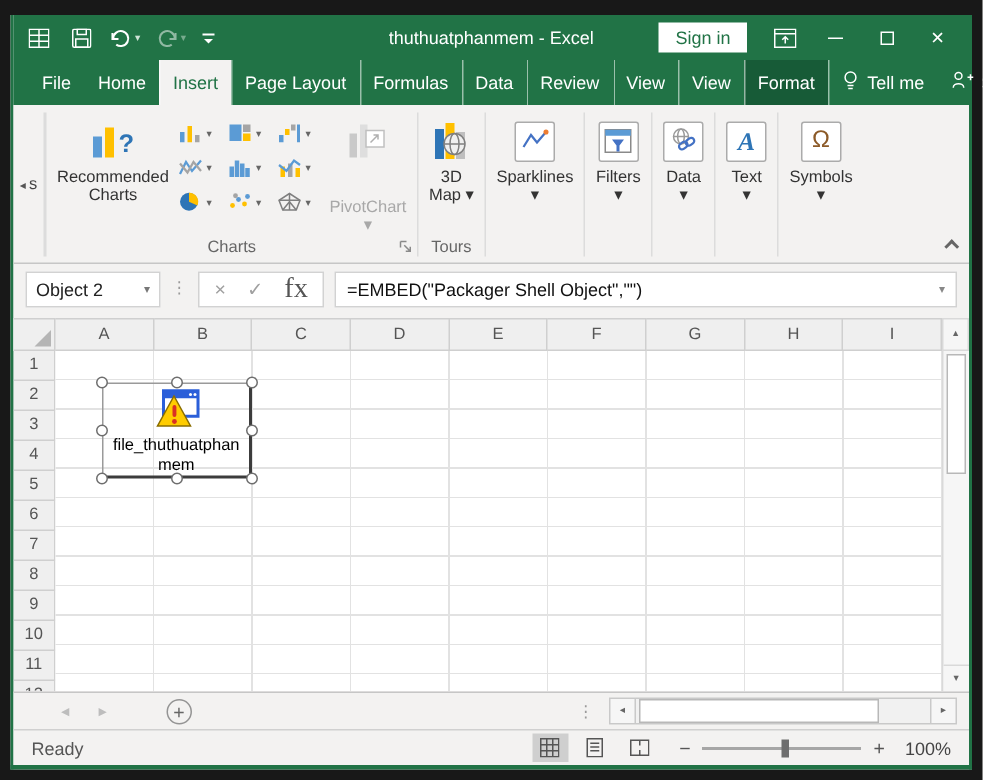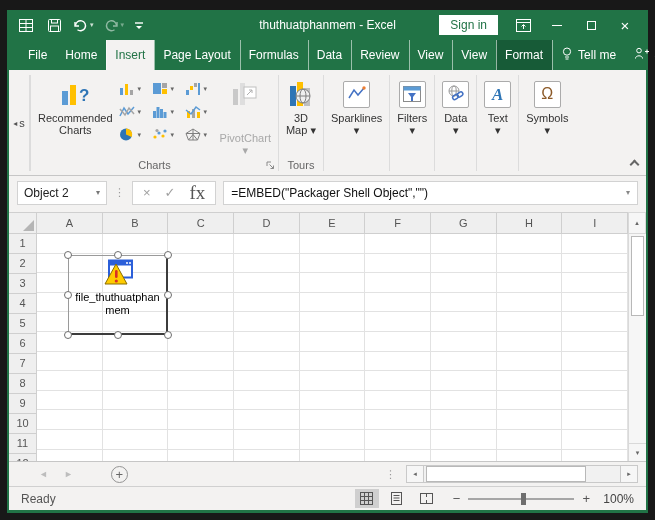--- a/index.html
+++ b/index.html
@@ -80,21 +80,21 @@
   .rowh { flex:0 0 19.6px; text-align:center; font-size:11px; color:#555; line-height:19px; border-right:1px solid #cfcfcf; border-bottom:1px solid #cfcfcf; }
   .cells { flex:1; position:relative; background-color:#fff;
     background-image:
       repeating-linear-gradient(to right, transparent 0, transparent 64.7px, #e2e2e2 64.7px, #e2e2e2 65.67px),
       repeating-linear-gradient(to bottom, transparent 0, transparent 18.65px, #e2e2e2 18.65px, #e2e2e2 19.6px); }
   .vscroll { flex:0 0 18px; background:#f6f6f6; border-left:1px solid #d9d9d9; position:relative; }
   .vs-thumb { position:absolute; left:2px; right:2px; top:2px; height:80px; background:#fff; border:1px solid #b8b8b8; }
   .vs-down { position:absolute; left:0; right:0; bottom:0; height:18px; border-top:1px solid #d9d9d9; text-align:center; font-size:7px; color:#666; line-height:17px; background:#f6f6f6; }
 
   
-  .embobj { position:absolute; left:31px; top:21px; width:100px; height:80px;
+  .embobj { position:absolute; left:31px; top:21px; width:100px; height:64px;
     border:1px solid #9a9a9a; border-right:2px solid #3c3c3c; border-bottom:2px solid #3c3c3c;padding-left:28px; }
   .handle { position:absolute; width:8px; height:8px; background:#fff; border:1px solid #6e6e6e; border-radius:50%; }
   .h-tl{left:-5px;top:-5px;} .h-tc{left:50%;margin-left:-4px;top:-5px;} .h-tr{right:-6px;top:-5px;}
   .h-ml{left:-5px;top:50%;margin-top:-4px;} .h-mr{right:-6px;top:50%;margin-top:-4px;}
   .h-bl{left:-5px;bottom:-6px;} .h-bc{left:50%;margin-left:-4px;bottom:-6px;} .h-br{right:-6px;bottom:-6px;}
   .obj-icon { position:absolute; left:50%; transform:translateX(-50%); top:3px; }
   .obj-label { position:absolute; top:35px; left:0; right:0; text-align:center; font-size:11px; line-height:13px; color:#000; white-space:pre-line; }
 
   
   .tabstrip { flex:0 0 25px; background:#f3f2f1; border-top:1px solid #c6c6c6; display:flex; align-items:stretch; font-size:12px; position:relative; }

